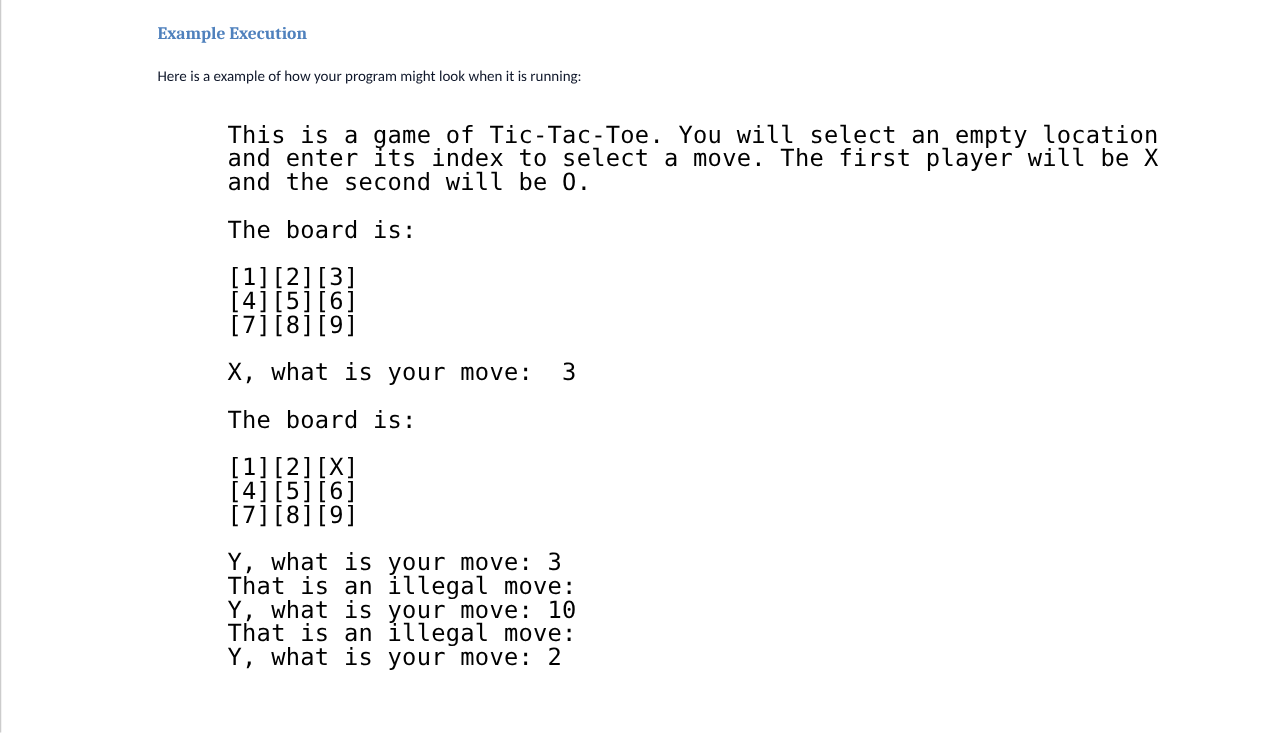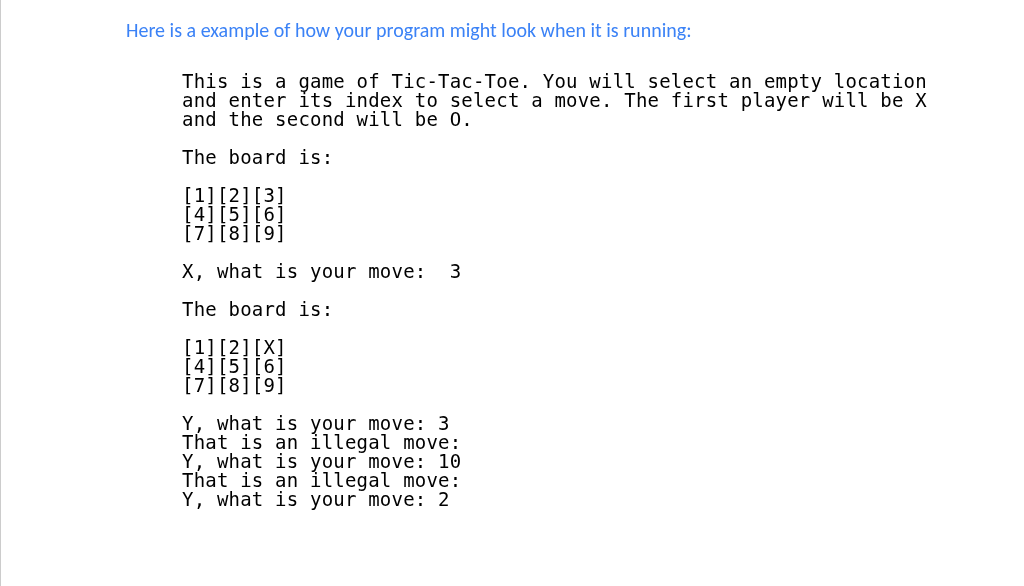--- a/index.html
+++ b/index.html
@@ -24,38 +24,39 @@
     }
     .section-heading {
       font-family: Cambria, Georgia, serif;
       font-weight: bold;
       font-size: 14px;
       color: #4F81BD;
       margin-bottom: 20px;
     }
     .intro-text {
       font-family: Calibri, Arial, sans-serif;
-      font-size: 20px;
-      color: #3b82f6;
+      font-size: 12px;
+      color: #0f172a;
       margin-bottom: 30px;
     }
     .code-block {
       font-family: "Lucida Sans Typewriter", "Lucida Console", Monaco, monospace;
       font-size: 19px;
       line-height: 1.0;
       color: #000;
       white-space: pre;
       letter-spacing: 0.2px;
       padding-left: 56px;
     }
   </style>
 </head>
 <body>
 
 <div class="content">
+  <h3 class="section-heading">Example Execution</h3>
   <p class="intro-text">Here is a example of how your program might look when it is running:</p>
   <pre class="code-block">This is a game of Tic-Tac-Toe. You will select an empty location
 and enter its index to select a move. The first player will be X
 and the second will be O.
 
 The board is:
 
 [1][2][3]
 [4][5][6]
 [7][8][9]

